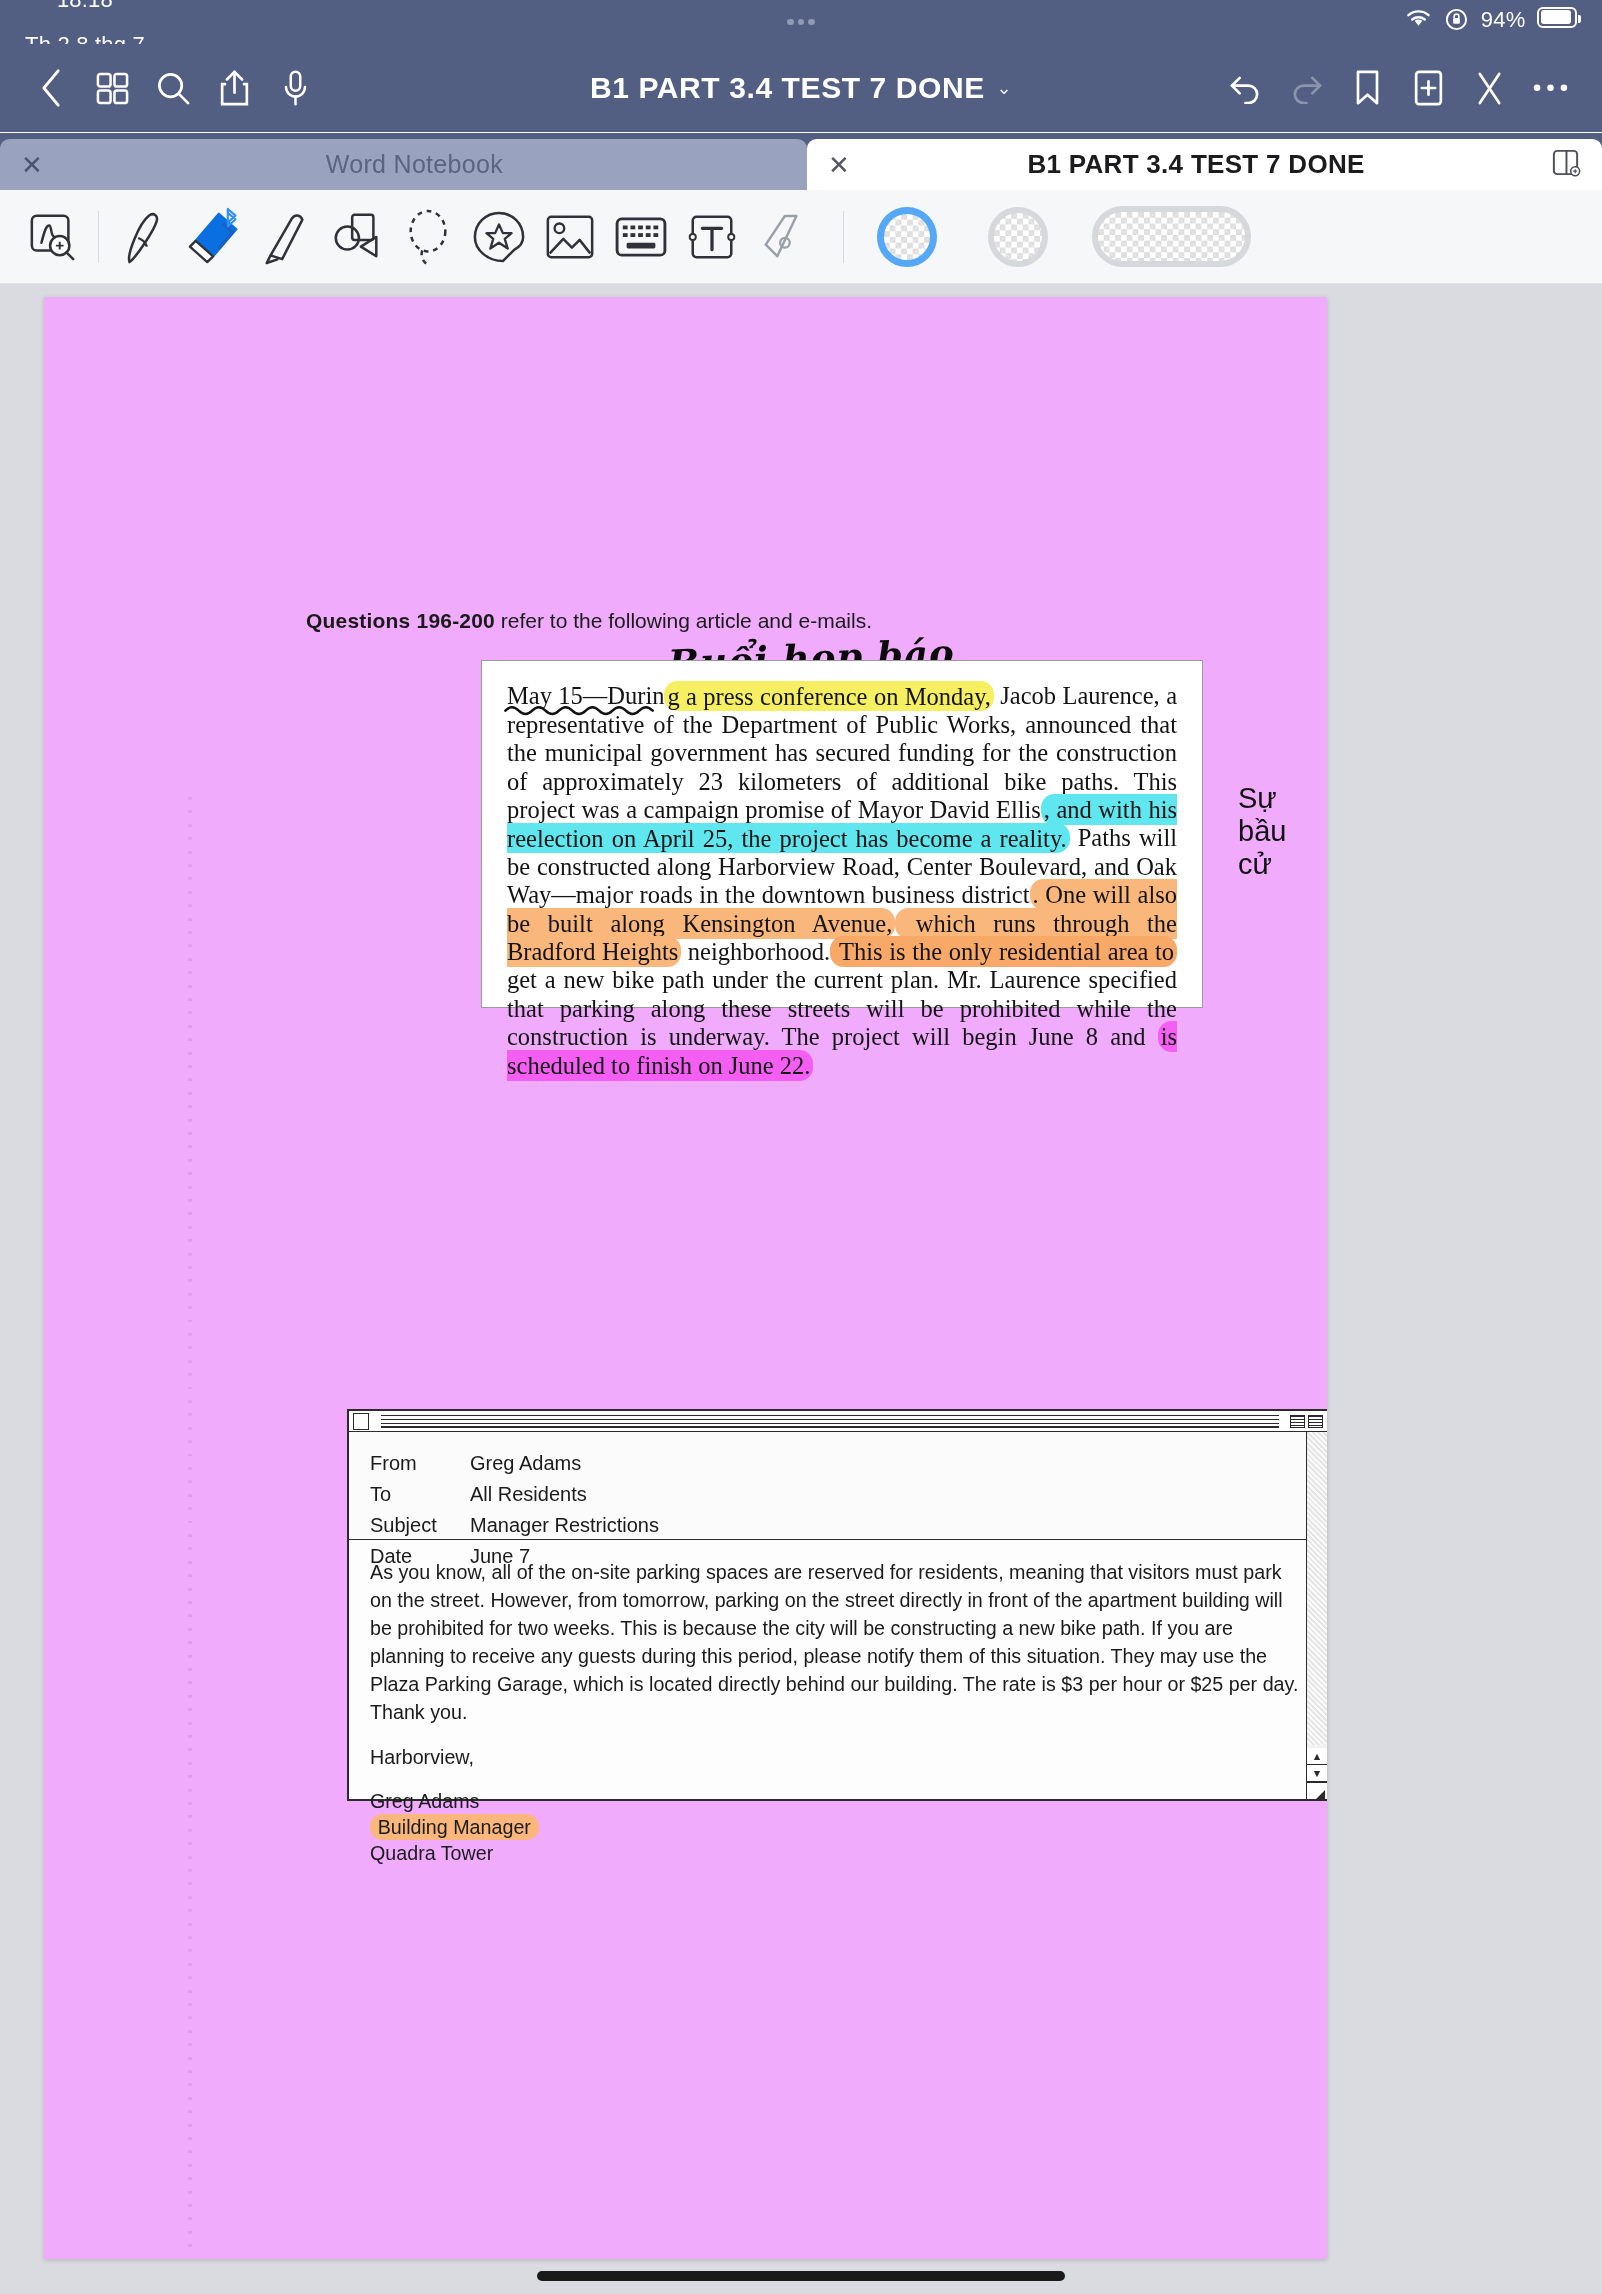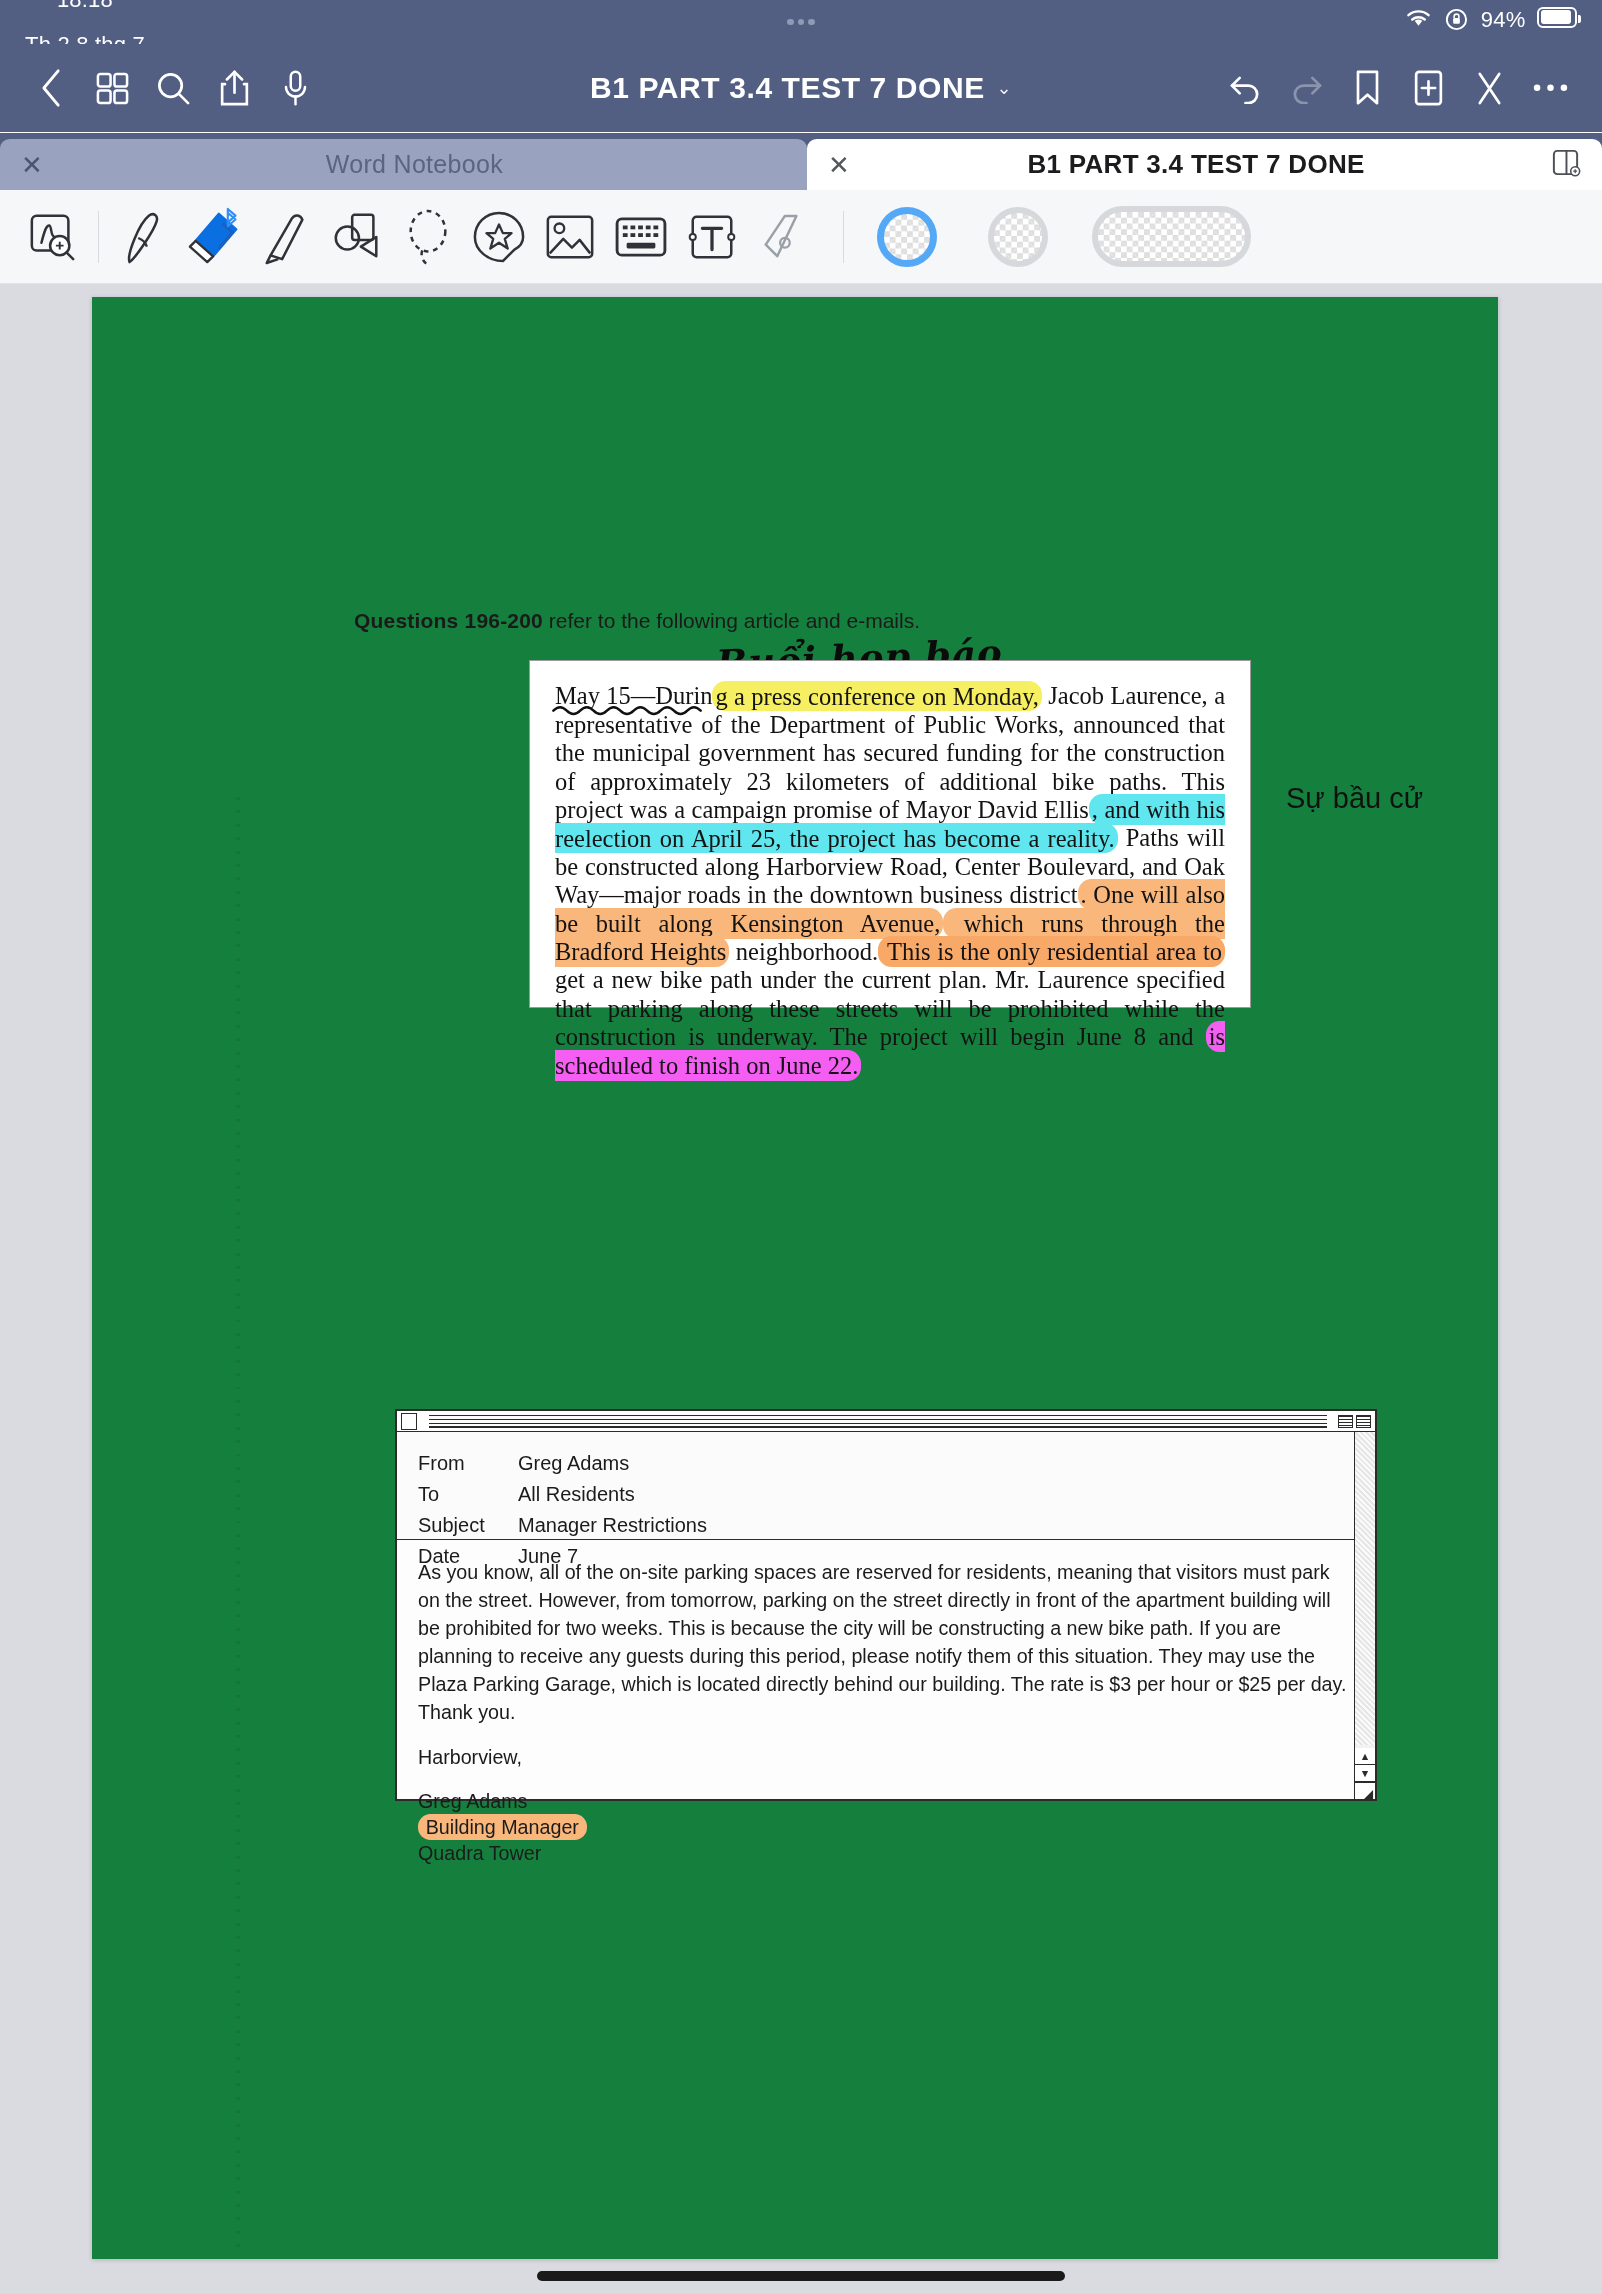--- a/index.html
+++ b/index.html
@@ -86,24 +86,23 @@
   .sw-sel { width: 60px; height: 60px; border: 7.7px solid #54a8f5; }
   .sw-2 { width: 60px; height: 60px; border: 6.7px solid #d6d8db; }
   .sw-wide { width: 159px; height: 61px; border-radius: 33px; border: 6.7px solid #d6d8db; }
 
   
   .canvas-area {
     position: absolute; top: 284px; left: 0; width: 1602px; height: 2010px;
     background: #d9dbe0;
   }
   .page {
-    position: absolute; top: 13.4px; left: 44px; width: 1406px; height: 1962px;
-    background: #15803d; box-shadow: 0 1px 4.8px rgba(0,0,0,.18);
+    position: absolute; top: 13.4px; left: 44px; width: 1283px; height: 1962px;
+    background: #f0abfc; box-shadow: 0 1px 4.8px rgba(0,0,0,.18);
     overflow: hidden;
-    margin-left: 48px;
   }
   .page-noise {
     position:absolute; left: 144px; top: 500px; width: 3.8px; height: 1460px;
     background: repeating-linear-gradient(to bottom, rgba(0,0,0,.07) 0 2.9px, transparent 2.9px 13.4px);
   }
 
   
   .q-line {
     position: absolute; left: 262px; top: 312px;
     font-family: "Liberation Sans", sans-serif; font-size: 21px; color: #1a1a1a;

